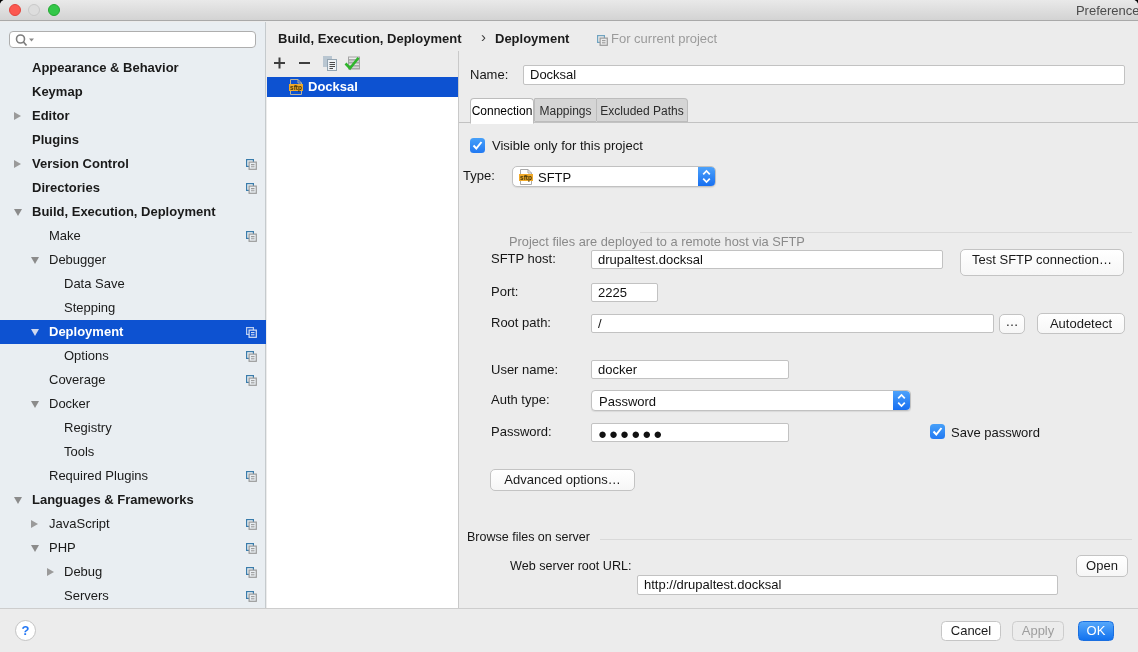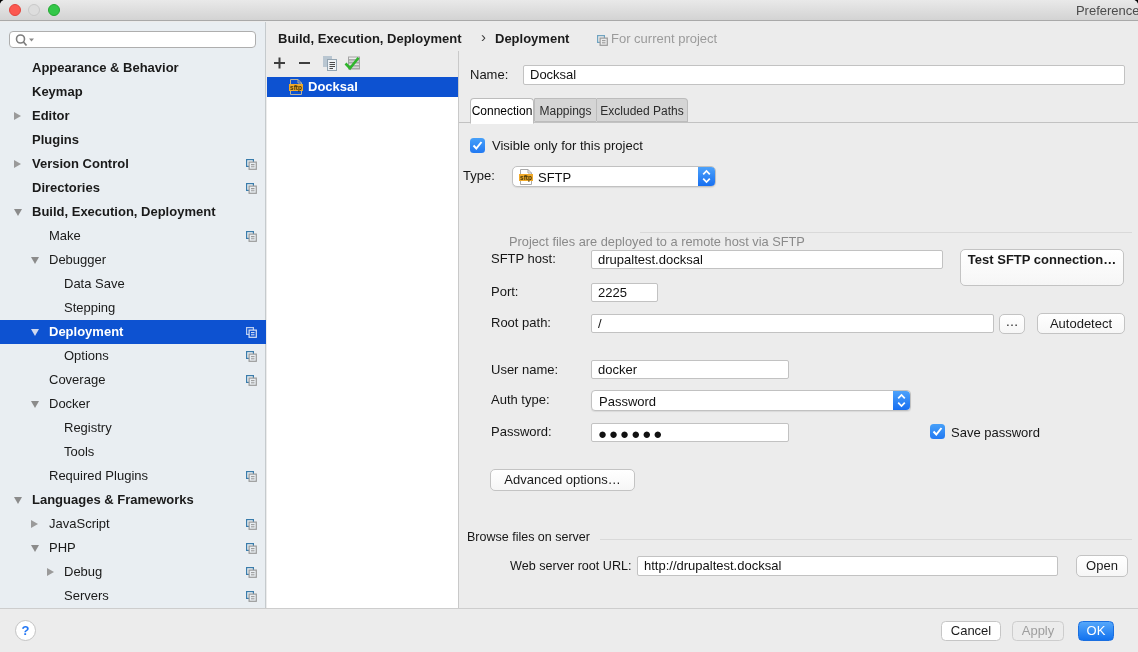--- a/index.html
+++ b/index.html
@@ -298,21 +298,21 @@
           <path d="M 5.2 11.6 L 8.5 15 L 11.8 11.6" fill="none" stroke="#fff" stroke-width="1.7"></path>
         </svg>
       </div>
     </div>
     <div class="glbl" style="left:50px; top:141px; font-size:12.8px; color:#8a8a8a;margin-top:40px;">Project files are deployed to a remote host via SFTP</div>
 
     <div class="hrule" style="left:181px; top:181px; width:492px;"></div>
 
     <div class="lbl" style="left:32px; top:198px;">SFTP host:</div>
     <div class="input" style="left:132px; top:199px; width:352px; height:19px;">drupaltest.docksal</div>
-    <div class="btn" style="left:501px; top:198px; width:164px; height:37px; line-height:19px;font-weight:bold;">Test SFTP connection…</div>
+    <div class="btn" style="left:501px; top:198px; width:164px; height:27px; line-height:19px;">Test SFTP connection…</div>
 
     <div class="lbl" style="left:32px; top:231px;">Port:</div>
     <div class="input" style="left:132px; top:232px; width:67px; height:19px;">2225</div>
 
     <div class="lbl" style="left:32px; top:262px;">Root path:</div>
     <div class="input" style="left:132px; top:263px; width:403px; height:19px;">/</div>
     <div class="btn" style="left:540px; top:263px; width:26px; height:20px; line-height:14px;">…</div>
     <div class="btn" style="left:578px; top:262px; width:88px; height:21px; line-height:19px;">Autodetect</div>
 
     <div class="lbl" style="left:32px; top:309px;">User name:</div>
@@ -337,21 +337,21 @@
         </svg>
     </div>
     <div class="lbl" style="left:492px; top:372px;">Save password</div>
 
     <div class="btn" style="left:31px; top:418px; width:145px; height:22px; line-height:20px;">Advanced options…</div>
 
     <div class="lbl" style="left:8px; top:476px; font-size:12.5px;">Browse files on server</div>
     <div class="hrule" style="left:141px; top:488px; width:532px;"></div>
 
     <div class="lbl" style="left:51px; top:505px; font-size:12.6px;">Web server root URL:</div>
-    <div class="input" style="left:178px; top:505px; width:421px; height:20px;">http://drupaltest.docksal</div>
+    <div class="input" style="left:178px; top:524px; width:421px; height:20px;">http://drupaltest.docksal</div>
     <div class="btn" style="left:617px; top:504px; width:52px; height:22px; line-height:20px;">Open</div>
   </div>
 
   <div id="bottombar">
     <svg class="abs" style="left:15px; top:11px" width="21" height="21" viewBox="0 0 21 21">
       <circle cx="10.5" cy="10.5" r="10" fill="#fff" stroke="#c3c3c3" stroke-width="1"></circle>
       <text x="10.5" y="15" font-size="13" font-weight="bold" fill="#2377f4" text-anchor="middle" font-family="Liberation Sans">?</text>
     </svg>
     <div class="bbtn" style="left:941px; width:60px; background:#fff; border:1px solid #c6c6c6; color:#1a1a1a;">Cancel</div>
     <div class="bbtn" style="left:1012px; width:52px; background:#ececec; border:1px solid #cdcdcd; color:#9e9e9e;">Apply</div>

